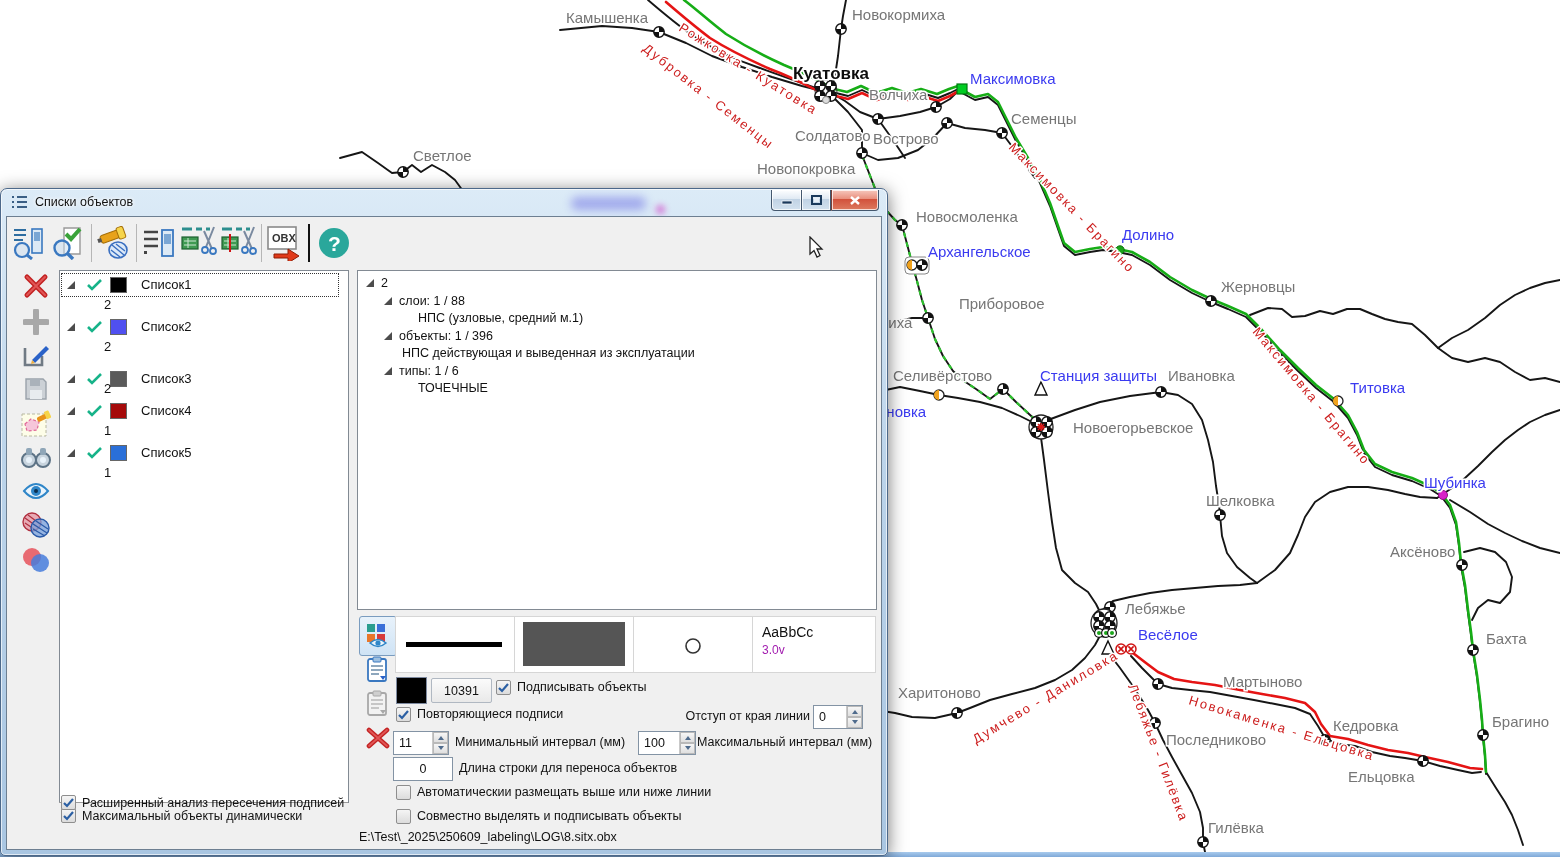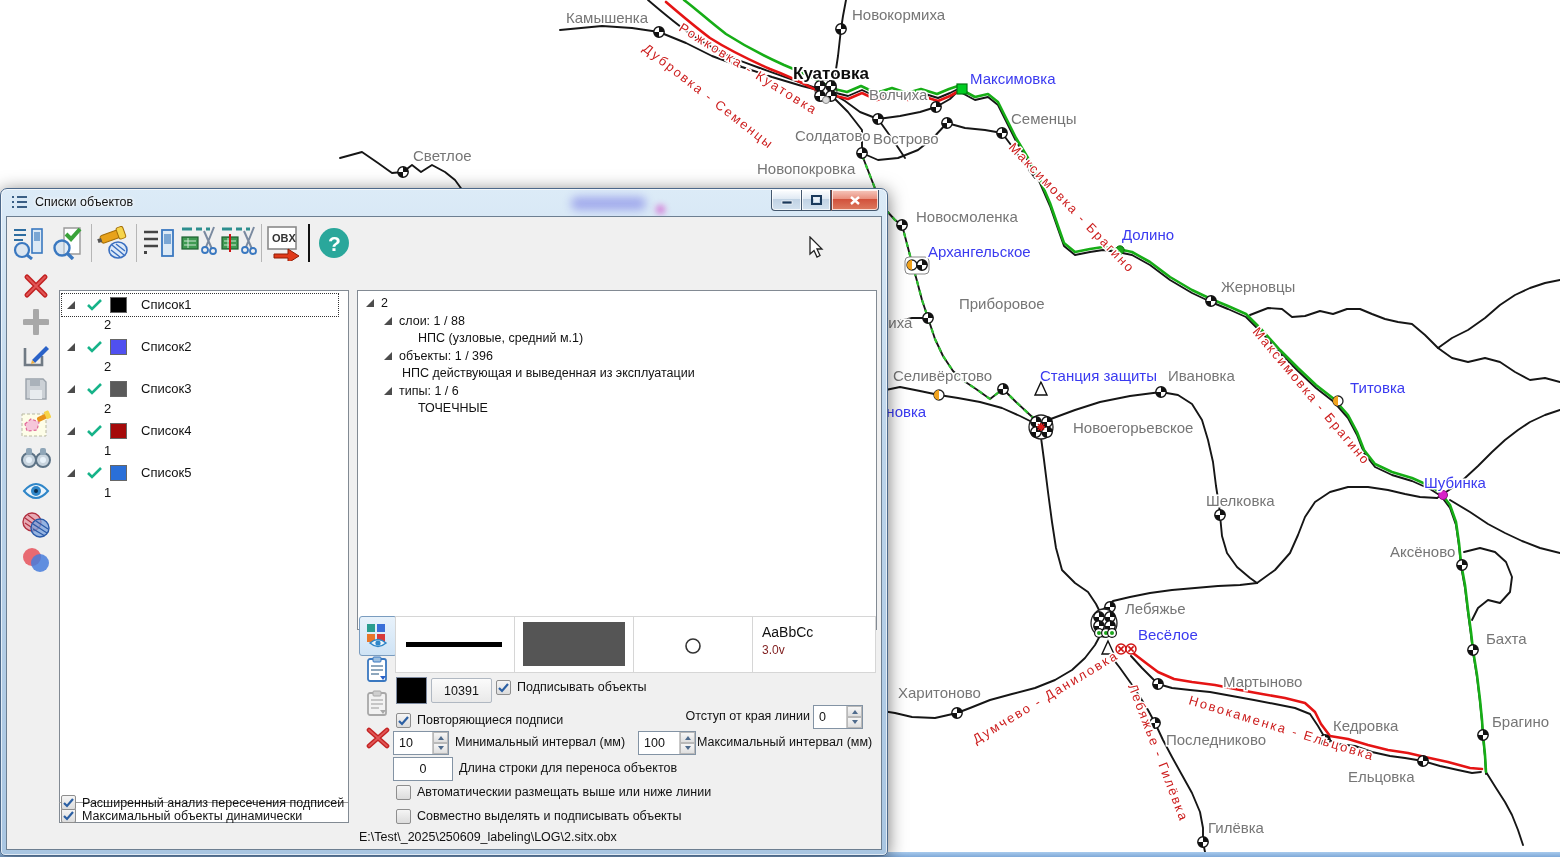--- a/index.html
+++ b/index.html
@@ -40,21 +40,21 @@
   
   .toolbar{position:absolute;left:2px;top:4px;height:44px;display:flex;align-items:center;}
   .tbtn{width:40px;height:40px;display:flex;align-items:center;justify-content:center;}
   .tsep{width:1px;height:38px;background:#b6b6b6;margin:0 2px;}
   .tsep.thick{width:2px;background:#111;margin:0 4px;}
 
   
   .lbtn{position:absolute;left:9px;width:40px;height:30px;display:flex;align-items:center;justify-content:center;}
 
   
-  .panel{position:absolute;background:#fff;border:1px solid #828a93;margin-top:20px;}
+  .panel{position:absolute;background:#fff;border:1px solid #828a93;}
   .list-panel{left:52px;top:53px;width:288px;height:531px;}
   .tree-panel{left:350px;top:53px;width:518px;height:338px;}
 
   .li-row{position:absolute;left:3px;height:21px;display:flex;align-items:center;font-size:13px;color:#111;}
   .li-row .exp{margin-left:4px;}
   .li-check{width:15px;height:13px;margin-left:12px;}
   .li-sw{width:15px;height:14px;margin-left:8px;border:1px solid #666;}
   .li-label{margin-left:14px;}
   .li-count{position:absolute;left:44px;font-size:13px;color:#111;}
   .focusrect{position:absolute;left:1px;top:2px;width:276px;height:22px;border:1px dotted #333;}
@@ -485,21 +485,21 @@
       <div class="li-count" style="top:26px">2</div>
       <div class="li-row" style="top:45px">
             <span class="exp"></span>
             <span class="li-check"><svg width="15" height="13">
                 <path d="M1,7 L5,11 L14,2" fill="none" stroke="#17b389" stroke-width="2.6"></path>
               </svg></span>
             <span class="li-sw" style="background: rgb(80, 80, 240);"></span>
             <span class="li-label">Список2</span>
           </div>
       <div class="li-count" style="top:68px">2</div>
-      <div class="li-row" style="top:87px">
+      <div class="li-row" style="top:97px">
             <span class="exp"></span>
             <span class="li-check"><svg width="15" height="13">
                 <path d="M1,7 L5,11 L14,2" fill="none" stroke="#17b389" stroke-width="2.6"></path>
               </svg></span>
             <span class="li-sw" style="background: rgb(90, 90, 90);"></span>
             <span class="li-label">Список3</span>
           </div>
       <div class="li-count" style="top:110px">2</div>
       <div class="li-row" style="top:129px">
             <span class="exp"></span>
@@ -605,38 +605,38 @@
               <rect x="10" y="25" width="96" height="5" fill="#000"></rect>
             </svg></div>
       <div class="sample-box" style="left:157px;width:118px"><svg width="118" height="55">
               <rect x="8" y="5" width="102" height="44" fill="#555555"></rect>
             </svg></div>
       <div class="sample-box" style="left:276px;width:118px"><svg width="118" height="55">
               <circle cx="59" cy="29" r="7" fill="none" stroke="#333" stroke-width="1.6"></circle>
             </svg></div>
       <div class="sample-box" style="left:395px;width:122px">
         <div style="position:absolute;left:9px;top:7px;font-size:14px;color:#111">AaBbCc</div>
-        <div style="position:absolute;left:9px;top:26px;font-size:12px;color:#7f1d1d">3.0v</div>
+        <div style="position:absolute;left:9px;top:26px;font-size:12px;color:#a21caf">3.0v</div>
       </div>
 
       <div class="swatch" style="background: rgb(0, 0, 0);"></div>
       <div class="code-btn">
             <span>10391</span>
           </div>
 
       <div class="cbrow" style="left:139px;top:70px">
         <span class="cb on">
               <svg width="11" height="10">
                 <path d="M1,5 L4,8 L10,1" fill="none" stroke="#2b5fa3" stroke-width="2.2"></path>
               </svg>
             </span>
         <span class="cb-label">Подписывать объекты</span>
       </div>
 
-      <div class="cbrow" style="left:39px;top:103px">
+      <div class="cbrow" style="left:39px;top:97px">
         <span class="cb on">
               <svg width="11" height="10">
                 <path d="M1,5 L4,8 L10,1" fill="none" stroke="#2b5fa3" stroke-width="2.2"></path>
               </svg>
             </span>
         <span class="cb-label">Повторяющиеся подписи</span>
       </div>
       <div class="plabel" style="right:65px;top:99px">Отступ от края линии</div>
       <div class="spin" style="left:456px;top:95px;width:48px">
         <div class="val">0</div>
@@ -644,21 +644,21 @@
               <div>
                 <span class="arr-up"></span>
               </div>
               <div>
                 <span class="arr-dn"></span>
               </div>
             </div>
       </div>
 
       <div class="spin" style="left:36px;top:121px;width:54px">
-        <div class="val">10</div>
+        <div class="val">11</div>
         <div class="arrows">
               <div>
                 <span class="arr-up"></span>
               </div>
               <div>
                 <span class="arr-dn"></span>
               </div>
             </div>
       </div>
       <div class="plabel" style="left:98px;top:125px">Минимальный интервал (мм)</div>
@@ -683,21 +683,21 @@
       <div class="cbrow" style="left:39px;top:175px">
         <span class="cb"></span>
         <span class="cb-label">Автоматическии размещать выше или ниже линии</span>
       </div>
       <div class="cbrow" style="left:39px;top:199px">
         <span class="cb"></span>
         <span class="cb-label">Совместно выделять и подписывать объекты</span>
       </div>
     </div>
 
-    <div class="status">E:\Test\_2025\250609_labeling\LOG\2.sitx.obx</div>
+    <div class="status">E:\Test\_2025\250609_labeling\LOG\8.sitx.obx</div>
   </div>
 </div>
 
 <div class="cursor">
   <svg width="18" height="24">
         <path d="M2,1 L2,18 L6,14.5 L9,21 L12,19.5 L9,13 L14,13 Z" fill="#fff" stroke="#222" stroke-width="1.3"></path>
       </svg>
 </div>
 
 </div>

